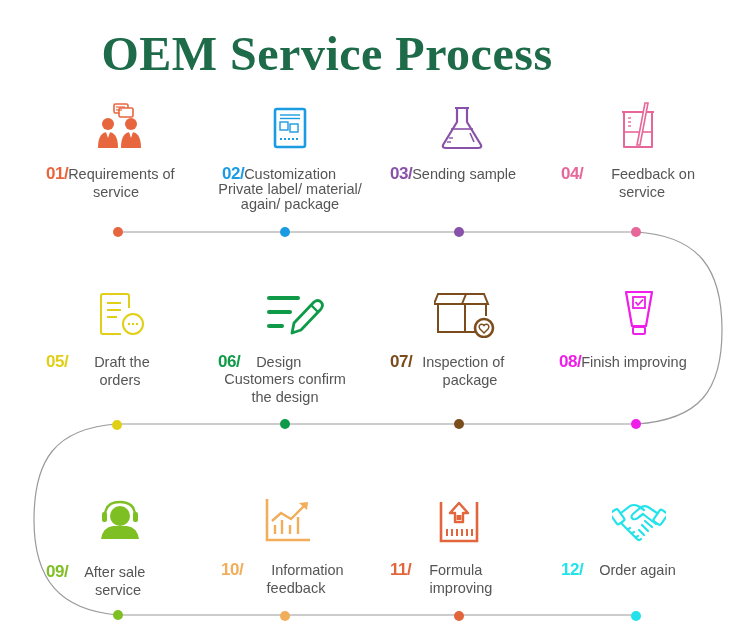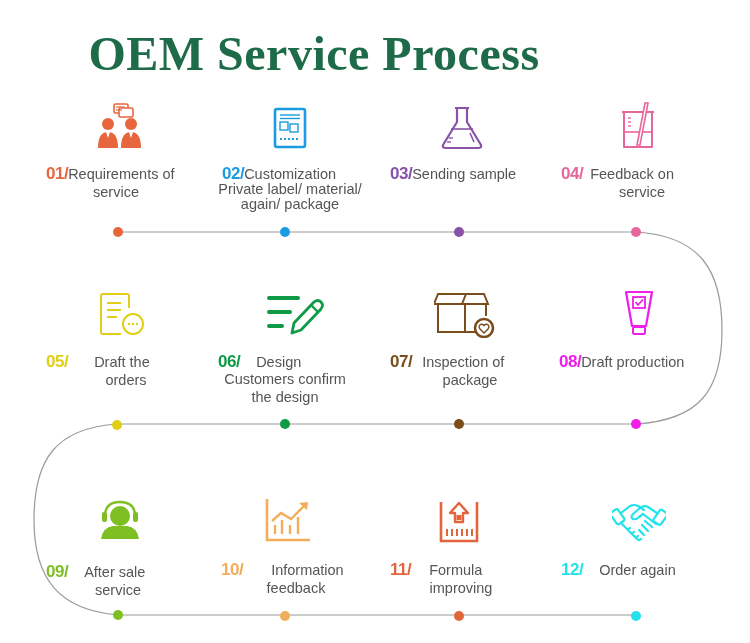--- a/index.html
+++ b/index.html
@@ -1,20 +1,20 @@
 <!DOCTYPE html>
 <html><head>
 <meta charset="utf-8">
 <style>
   html, body { margin: 0; padding: 0; background: #ffffff; }
   body { width: 750px; height: 643px; position: relative; overflow: hidden;
          font-family: "Liberation Sans", sans-serif; }
   .title { position: absolute; left: 0; top: 26px; width: 628px; text-align: center;
            font-family: "Liberation Serif", serif; font-weight: bold; font-size: 48px;
-           color: #1e6b4a; letter-spacing: 0.5px; margin: 0; }
+           color: #1e6b4a; letter-spacing: 0.5px; margin: 0; padding-left: 13px; }
   svg.track { position: absolute; left: 0; top: 0; }
   .icon { position: absolute; }
   .label { position: absolute; font-size: 14.5px; color: #555555; line-height: 19px; white-space: nowrap; }
   .num { font-weight: bold; font-size: 17px; letter-spacing: -0.5px; }
   .txt { color: #555555; }
   .sub { position: absolute; font-size: 14.5px; color: #555555; line-height: 19px; text-align: center; white-space: nowrap; }
   .dot { position: absolute; width: 10px; height: 10px; border-radius: 50%; }
 </style>
 </head>
 <body>
@@ -79,41 +79,41 @@
 <div>
   <svg class="icon" style="left:619px;top:101px" width="38" height="50" viewBox="0 0 38 50">
     <path d="M3,11 L35,11 M5,11 L5,46 L33,46 L33,11" fill="none" stroke="#e8679a" stroke-width="2" stroke-linejoin="round"></path>
     <line x1="9" y1="17" x2="12" y2="17" stroke="#e8679a" stroke-width="1.4"></line>
     <line x1="9" y1="21" x2="12" y2="21" stroke="#e8679a" stroke-width="1.4"></line>
     <line x1="9" y1="25" x2="12" y2="25" stroke="#e8679a" stroke-width="1.4"></line>
     <line x1="5" y1="31" x2="33" y2="31" stroke="#e8679a" stroke-width="1.6"></line>
     <path d="M26,2 L29,2 L21,44 L18,44 Z" fill="#fff" stroke="#e8679a" stroke-width="1.6"></path>
   </svg>
   <div class="label" style="left:561px;top:164px">
-    <span class="num" style="color:#e8679a">04/</span><span class="txt" style="margin-left:7px">Feedback on</span>
+    <span class="num" style="color:#e8679a">04/</span><span class="txt" style="margin-left:28px">Feedback on</span>
   </div>
   <div class="sub" style="left:600px;top:183px;width:84px">service</div>
   <div class="dot" style="left:631px;top:227px;background:#e8679a"></div>
 </div>
 
 <div>
   <svg class="icon" style="left:99px;top:292px" width="46" height="46" viewBox="0 0 46 46">
     <path d="M30,16 L30,4 Q30,2 28,2 L4,2 Q2,2 2,4 L2,40 Q2,42 4,42 L22,42" fill="none" stroke="#e0cf16" stroke-width="2"></path>
     <line x1="8" y1="11" x2="22" y2="11" stroke="#e0cf16" stroke-width="2"></line>
     <line x1="8" y1="18" x2="22" y2="18" stroke="#e0cf16" stroke-width="2"></line>
     <line x1="8" y1="25" x2="18" y2="25" stroke="#e0cf16" stroke-width="2"></line>
     <circle cx="34" cy="32" r="10" fill="#fff" stroke="#e0cf16" stroke-width="2"></circle>
     <circle cx="30" cy="32" r="1.2" fill="#e0cf16"></circle>
     <circle cx="34" cy="32" r="1.2" fill="#e0cf16"></circle>
     <circle cx="38" cy="32" r="1.2" fill="#e0cf16"></circle>
   </svg>
   <div class="label" style="left:46px;top:352px">
     <span class="num" style="color:#e0cf16">05/</span><span class="txt" style="margin-left:26px">Draft the</span>
   </div>
-  <div class="sub" style="left:96px;top:371px;width:60px">orders</div>
+  <div class="sub" style="left:90px;top:371px;width:60px">orders</div>
   <div class="dot" style="left:112px;top:420px;background:#e0cf16"></div>
 </div>
 
 <div>
   <svg class="icon" style="left:266px;top:293px" width="60" height="44" viewBox="0 0 60 44">
     <line x1="3" y1="5" x2="32" y2="5" stroke="#0f9a48" stroke-width="4" stroke-linecap="round"></line>
     <line x1="3" y1="19" x2="24" y2="19" stroke="#0f9a48" stroke-width="4" stroke-linecap="round"></line>
     <line x1="3" y1="33" x2="16" y2="33" stroke="#0f9a48" stroke-width="4" stroke-linecap="round"></line>
     <path d="M26,40 L28,30 L48,9 Q52,6 55,9 Q58,12 55,16 L35,37 Z" fill="none" stroke="#0f9a48" stroke-width="2.8" stroke-linejoin="round"></path>
     <line x1="45" y1="12" x2="52" y2="19" stroke="#0f9a48" stroke-width="2.4"></line>
@@ -143,21 +143,21 @@
 </div>
 
 <div>
   <svg class="icon" style="left:624px;top:290px" width="30" height="48" viewBox="0 0 30 48">
     <path d="M2,2 L28,2 L22,36 L8,36 Z" fill="none" stroke="#ef1ee8" stroke-width="2.2" stroke-linejoin="round"></path>
     <rect x="9" y="7" width="12" height="11" fill="none" stroke="#ef1ee8" stroke-width="1.8"></rect>
     <path d="M11.5,12 L14,15 L19,9.5" fill="none" stroke="#ef1ee8" stroke-width="1.8"></path>
     <rect x="9" y="37" width="12" height="7" rx="1.5" fill="none" stroke="#ef1ee8" stroke-width="2"></rect>
   </svg>
   <div class="label" style="left:559px;top:352px">
-    <span class="num" style="color:#ef1ee8">08/</span><span class="txt">Draft production</span>
+    <span class="num" style="color:#ef1ee8">08/</span><span class="txt">Finish improving</span>
   </div>
   <div class="dot" style="left:631px;top:419px;background:#ef1ee8"></div>
 </div>
 
 <div>
   <svg class="icon" style="left:99px;top:498px" width="42" height="42" viewBox="0 0 42 42">
     <path d="M6,18 Q6,4 21,4 Q36,4 36,18" fill="none" stroke="#7ebf24" stroke-width="2.4"></path>
     <rect x="3" y="14" width="5" height="10" rx="2" fill="#7ebf24"></rect>
     <rect x="34" y="14" width="5" height="10" rx="2" fill="#7ebf24"></rect>
     <circle cx="21" cy="18" r="10" fill="#7ebf24"></circle>

